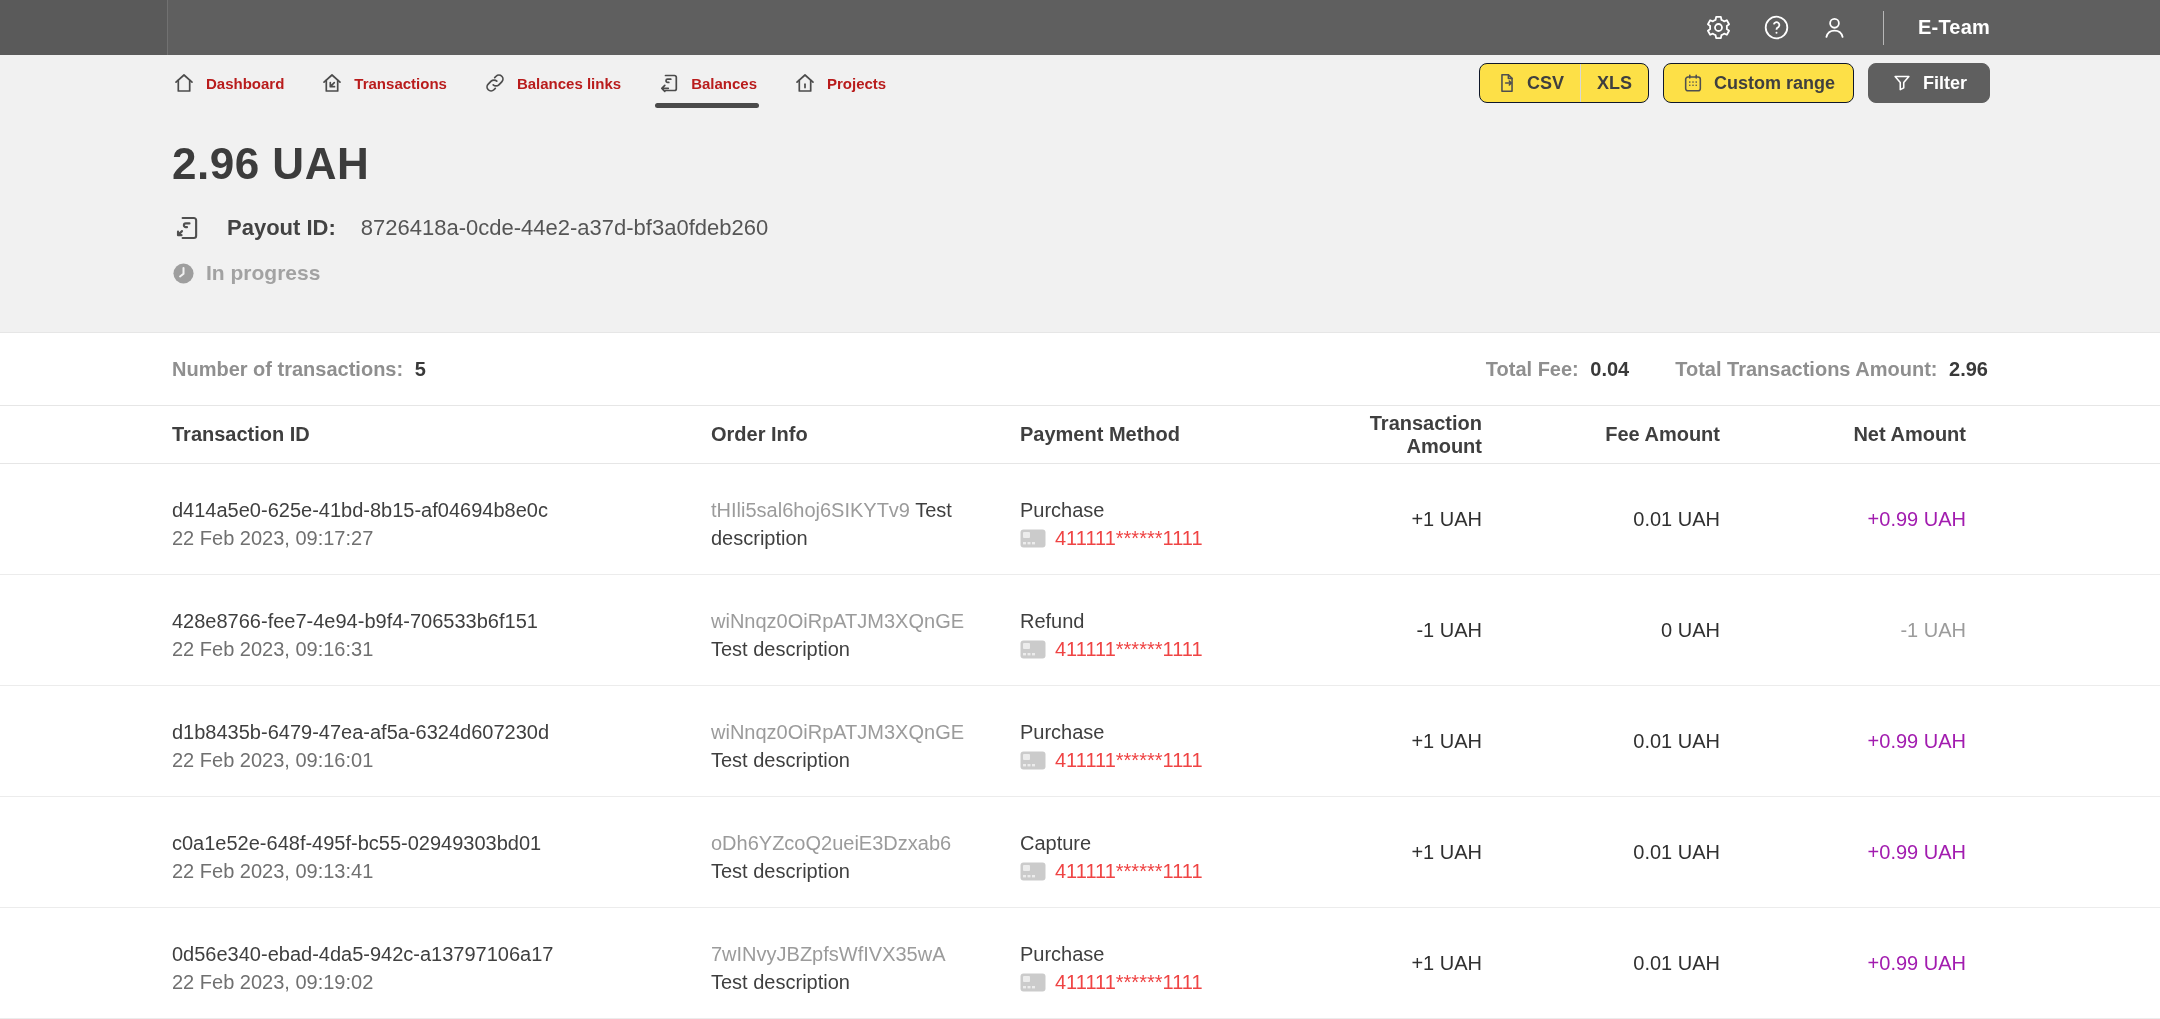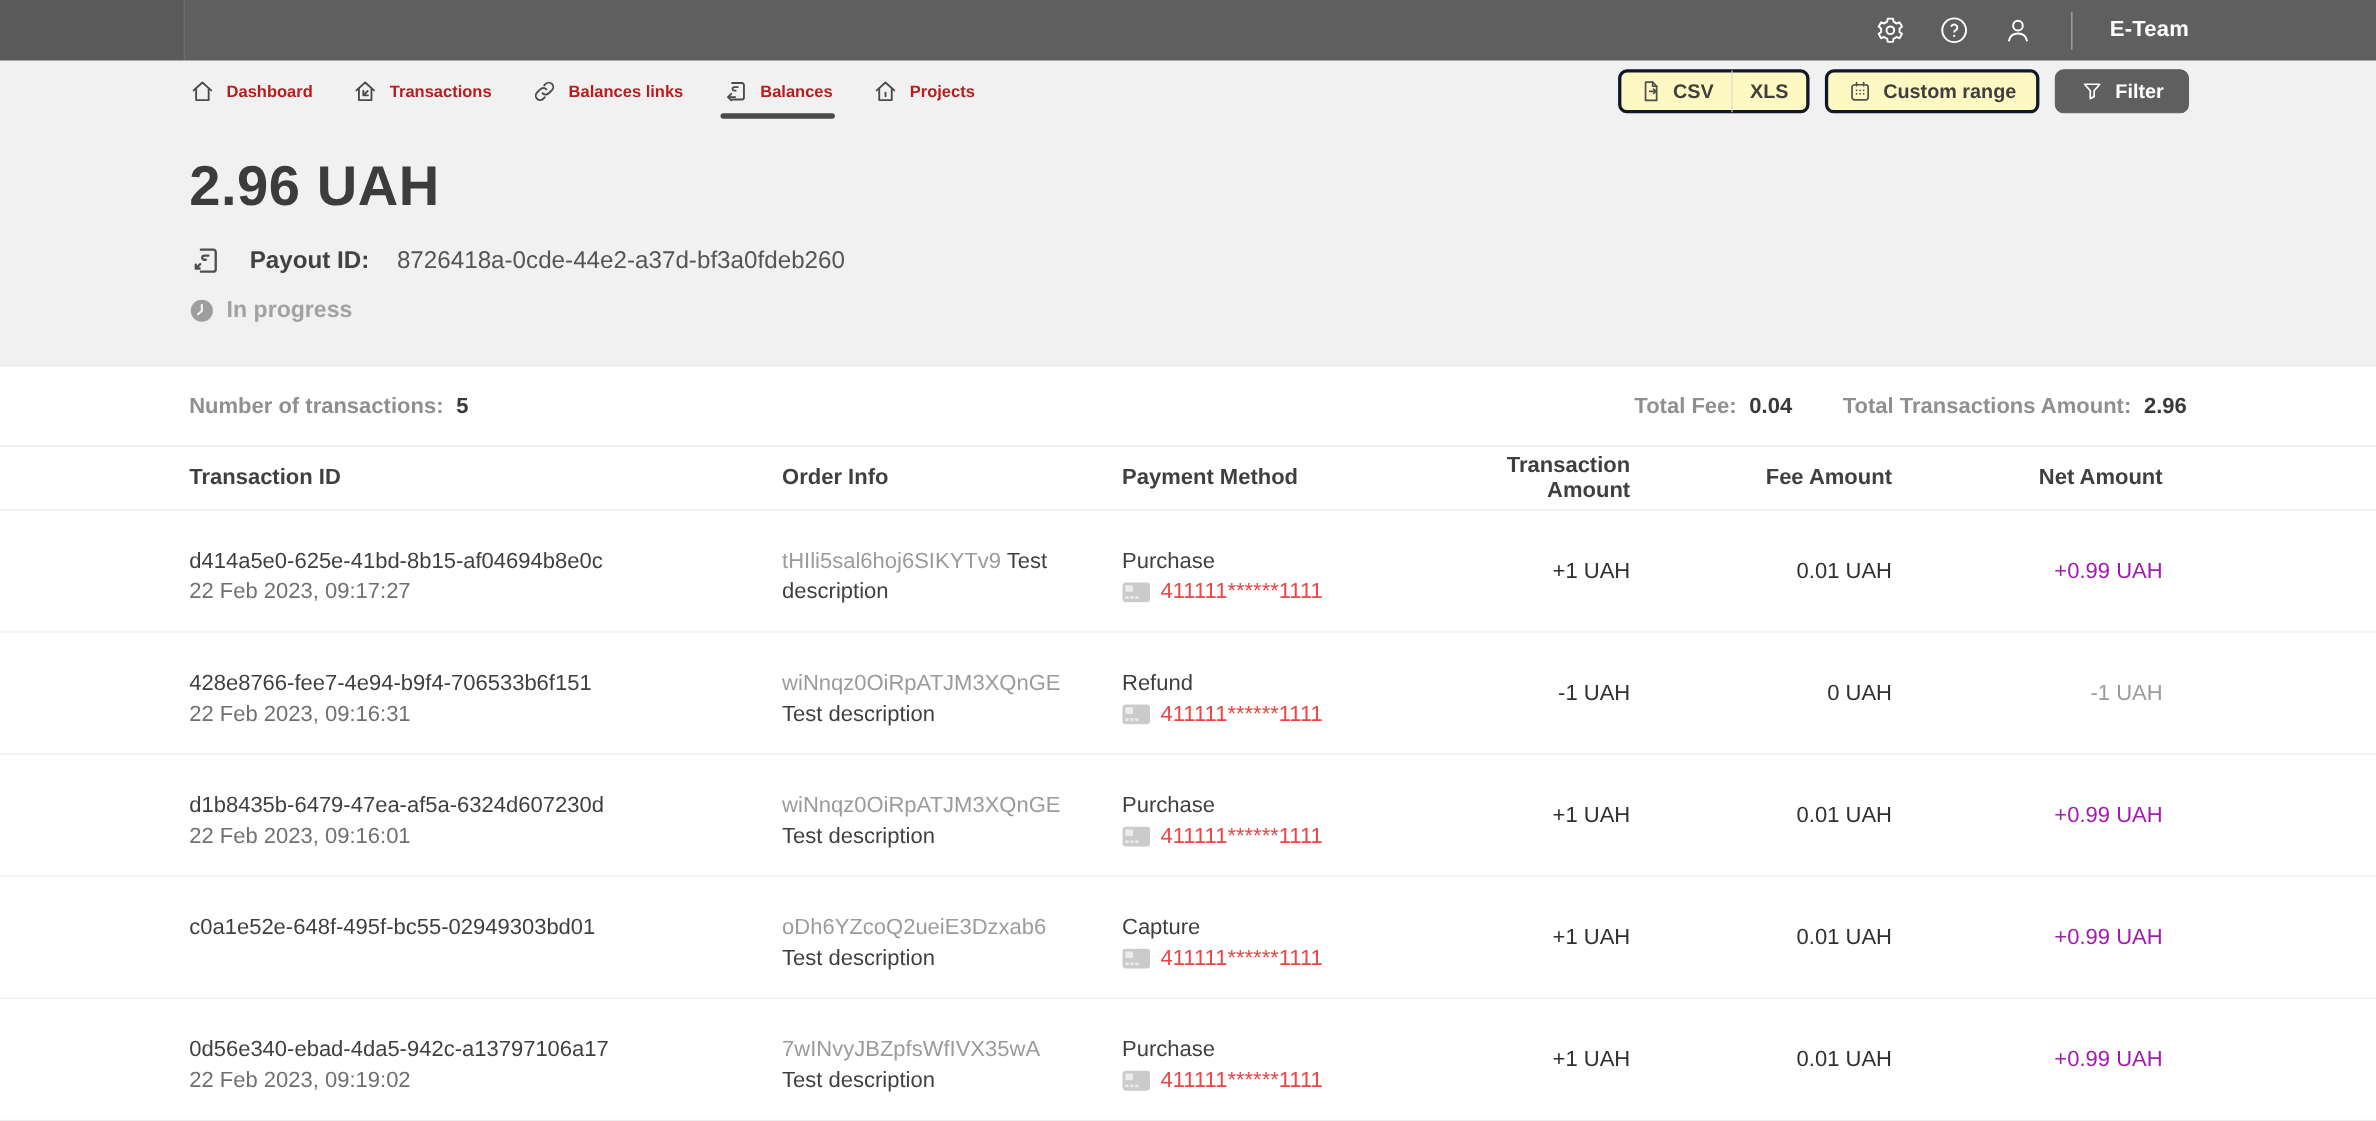--- a/index.html
+++ b/index.html
@@ -20,31 +20,31 @@
   .header-area{background:#f1f1f1;height:278px;padding:0 170px 0 172px;border-bottom:1px solid #e6e6e6;box-sizing:border-box;}
   .nav-row{display:flex;align-items:center;height:56px;}
   .tabs{display:flex;gap:36px;height:100%;}
   .tab{display:flex;align-items:center;gap:10px;font-size:15px;font-weight:600;color:#b91c1c;
        position:relative;cursor:pointer;height:100%;}
   .tab svg{width:24px;height:24px;stroke:#4b4b4b;}
   .tab .underline{display:none;}
   .tab.active .underline{display:block;position:absolute;left:-2px;right:-2px;bottom:3px;height:5px;
        background:#4a4a4a;border-radius:3px;}
   .toolbar{margin-left:auto;display:flex;align-items:center;gap:14px;}
-  .btn{height:40px;background:#fef9c3;border:3px solid #0f172a;border-radius:8px;display:flex;align-items:center;
+  .btn{height:40px;background:#fde047;border:1px solid #0f172a;border-radius:8px;display:flex;align-items:center;
        font-size:18px;font-weight:700;color:#3f3f3f;cursor:pointer;box-sizing:border-box;}
   .btn svg{width:22px;height:22px;stroke:#4f4f4f;}
   .seg-group{padding:0;}
   .seg{display:flex;align-items:center;gap:9px;padding:0 16px;height:100%;cursor:pointer;}
   .seg-divider{width:1px;height:38px;background:#d8d8d8;}
   .btn-custom{padding:0 18px;gap:10px;}
   .btn-filter{background:#5f5f5f;border:1px solid #5f5f5f;color:#fff;padding:0 22px;gap:10px;}
   .btn-filter svg{stroke:#fff;}
 
-  .balance-heading{margin-top:28px;font-size:51px;font-weight:700;color:#3c3c3c;letter-spacing:.5px;}
+  .balance-heading{margin-top:28px;font-size:44px;font-weight:700;color:#3c3c3c;letter-spacing:.5px;}
   .payout-row{margin-top:24px;display:flex;align-items:center;gap:25px;font-size:22px;color:#4f4f4f;}
   .payout-row svg{width:30px;height:30px;stroke:#4f4f4f;}
   .payout-label{font-weight:700;color:#424242;}
   .payout-value{font-weight:400;color:#555;}
   .status-row{margin-top:18px;display:flex;align-items:center;gap:11px;font-size:21px;color:#a2a2a2;font-weight:600;}
 
   
   .summary-row{height:73px;display:flex;align-items:center;justify-content:space-between;
                padding:0 172px;border-bottom:1px solid #e6e6e6;font-size:20px;box-sizing:border-box;}
   .sum-label{color:#8f8f8f;font-weight:700;}
@@ -316,20 +316,21 @@
         </div>
       </div>
       <div class="cell amount">+1 UAH</div>
       <div class="cell amount">0.01 UAH</div>
       <div class="cell amount net muted">+0.99 UAH</div>
     </div>
 
     <div class="grid-cols trow">
       <div class="cell">
         <div>c0a1e52e-648f-495f-bc55-02949303bd01</div>
+        <div class="line2">22 Feb 2023, 09:13:41</div>
       </div>
       <div class="cell order-cell">
         <span class="order-id">oDh6YZcoQ2ueiE3Dzxab6</span>
         <span class="order-desc">Test description</span>
       </div>
       <div class="cell">
         <div>Capture</div>
         <div class="method-line2">
           <svg class="card-glyph" viewBox="0 0 26 19">
             <rect x="0.5" y="0.5" width="25" height="18" rx="3" fill="#cbcbcb"></rect>

